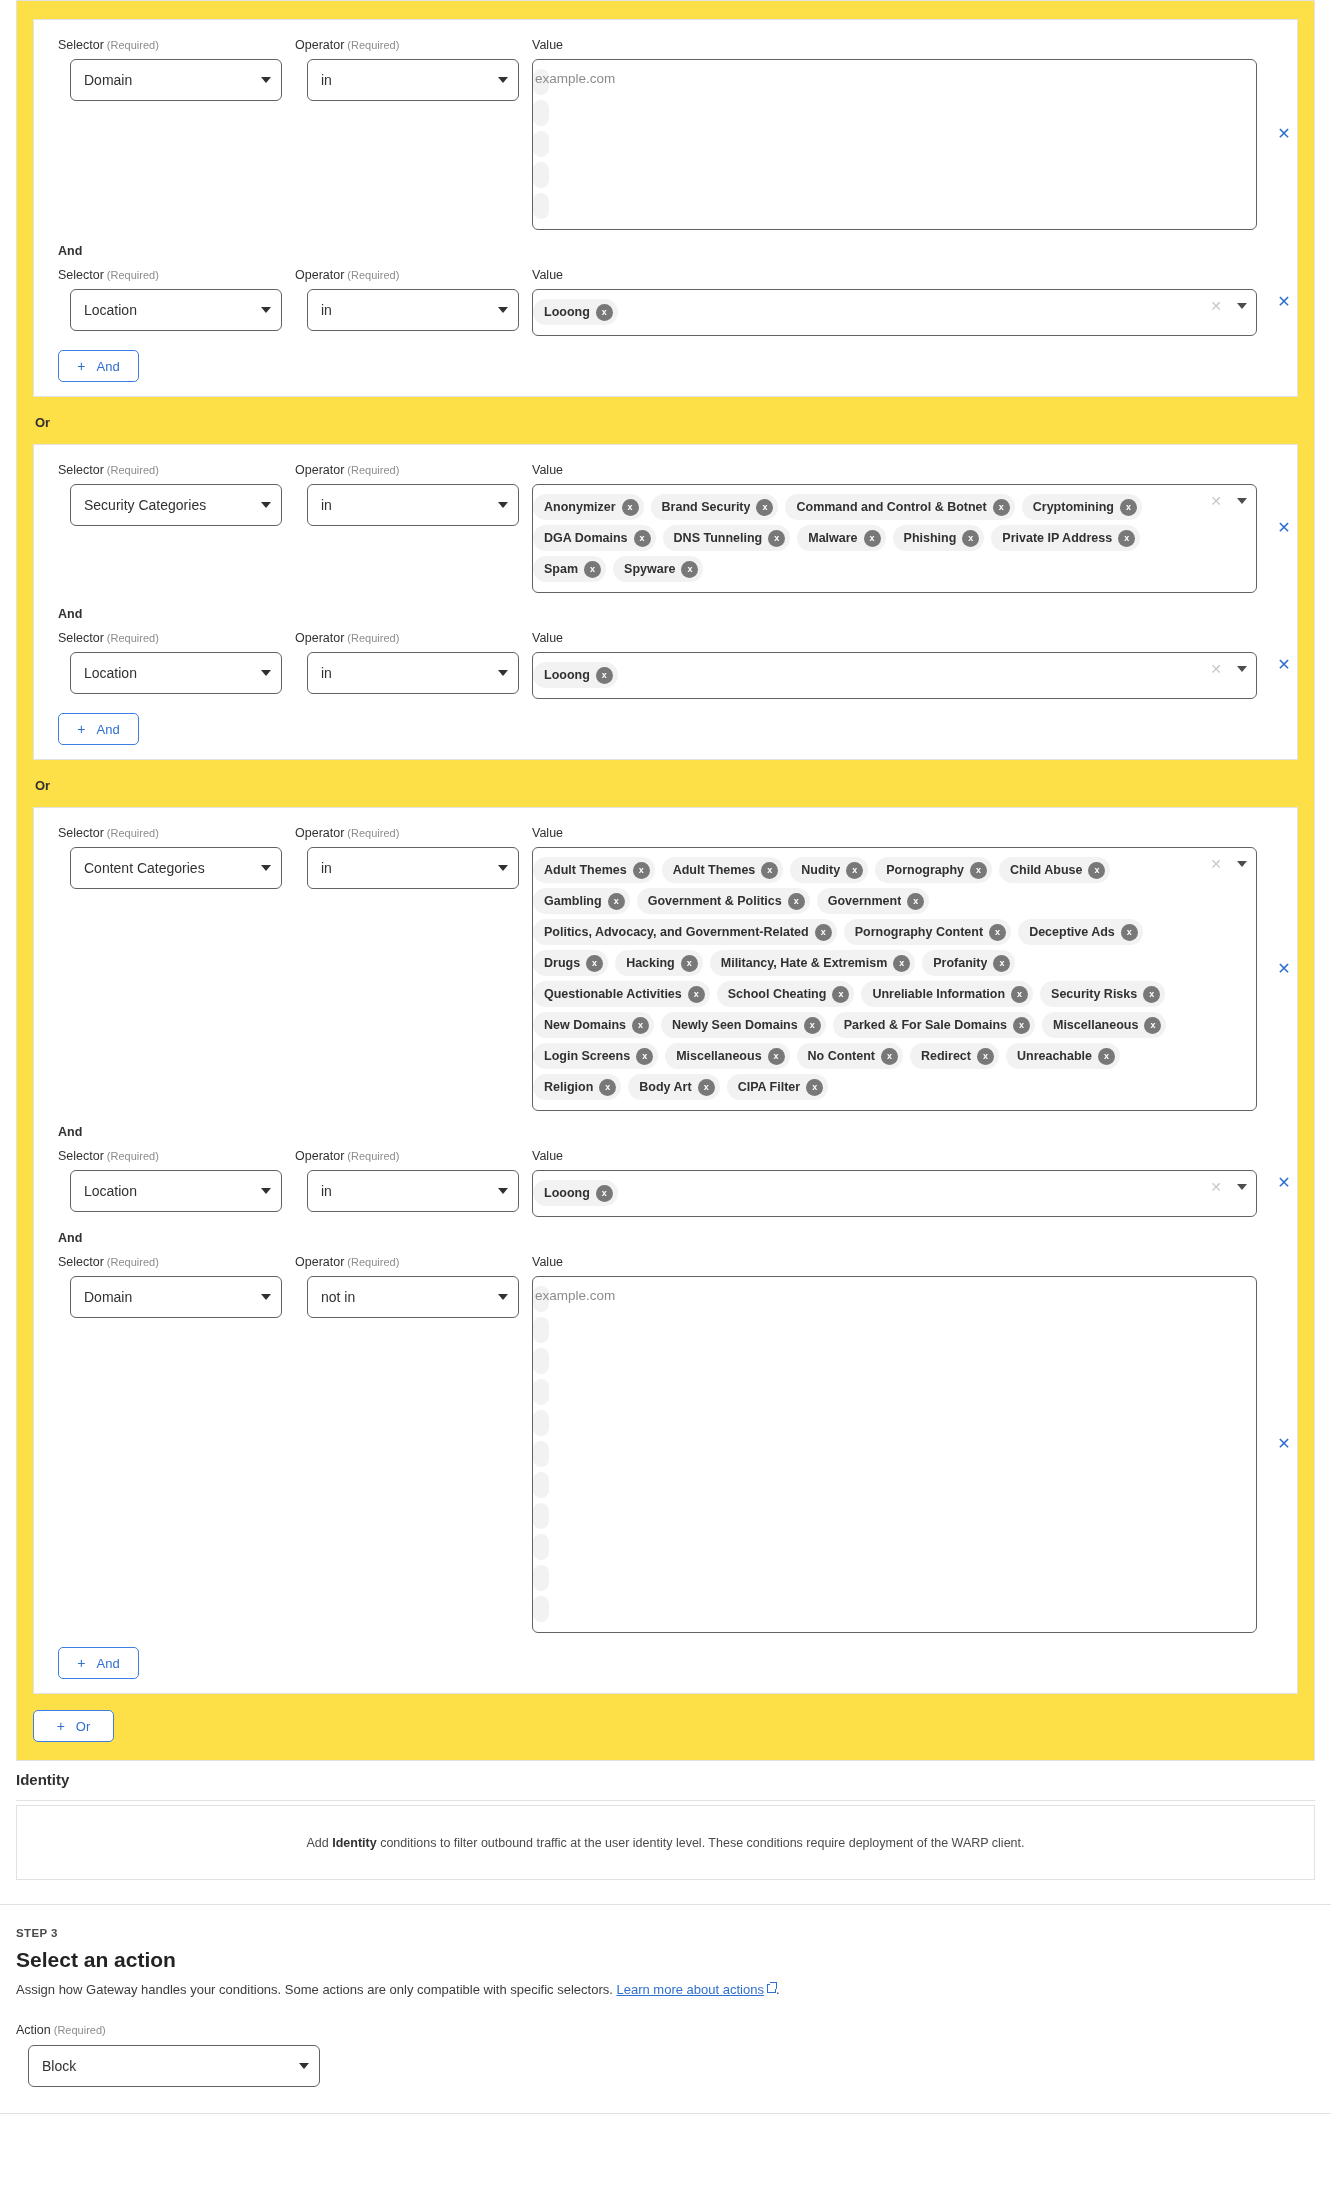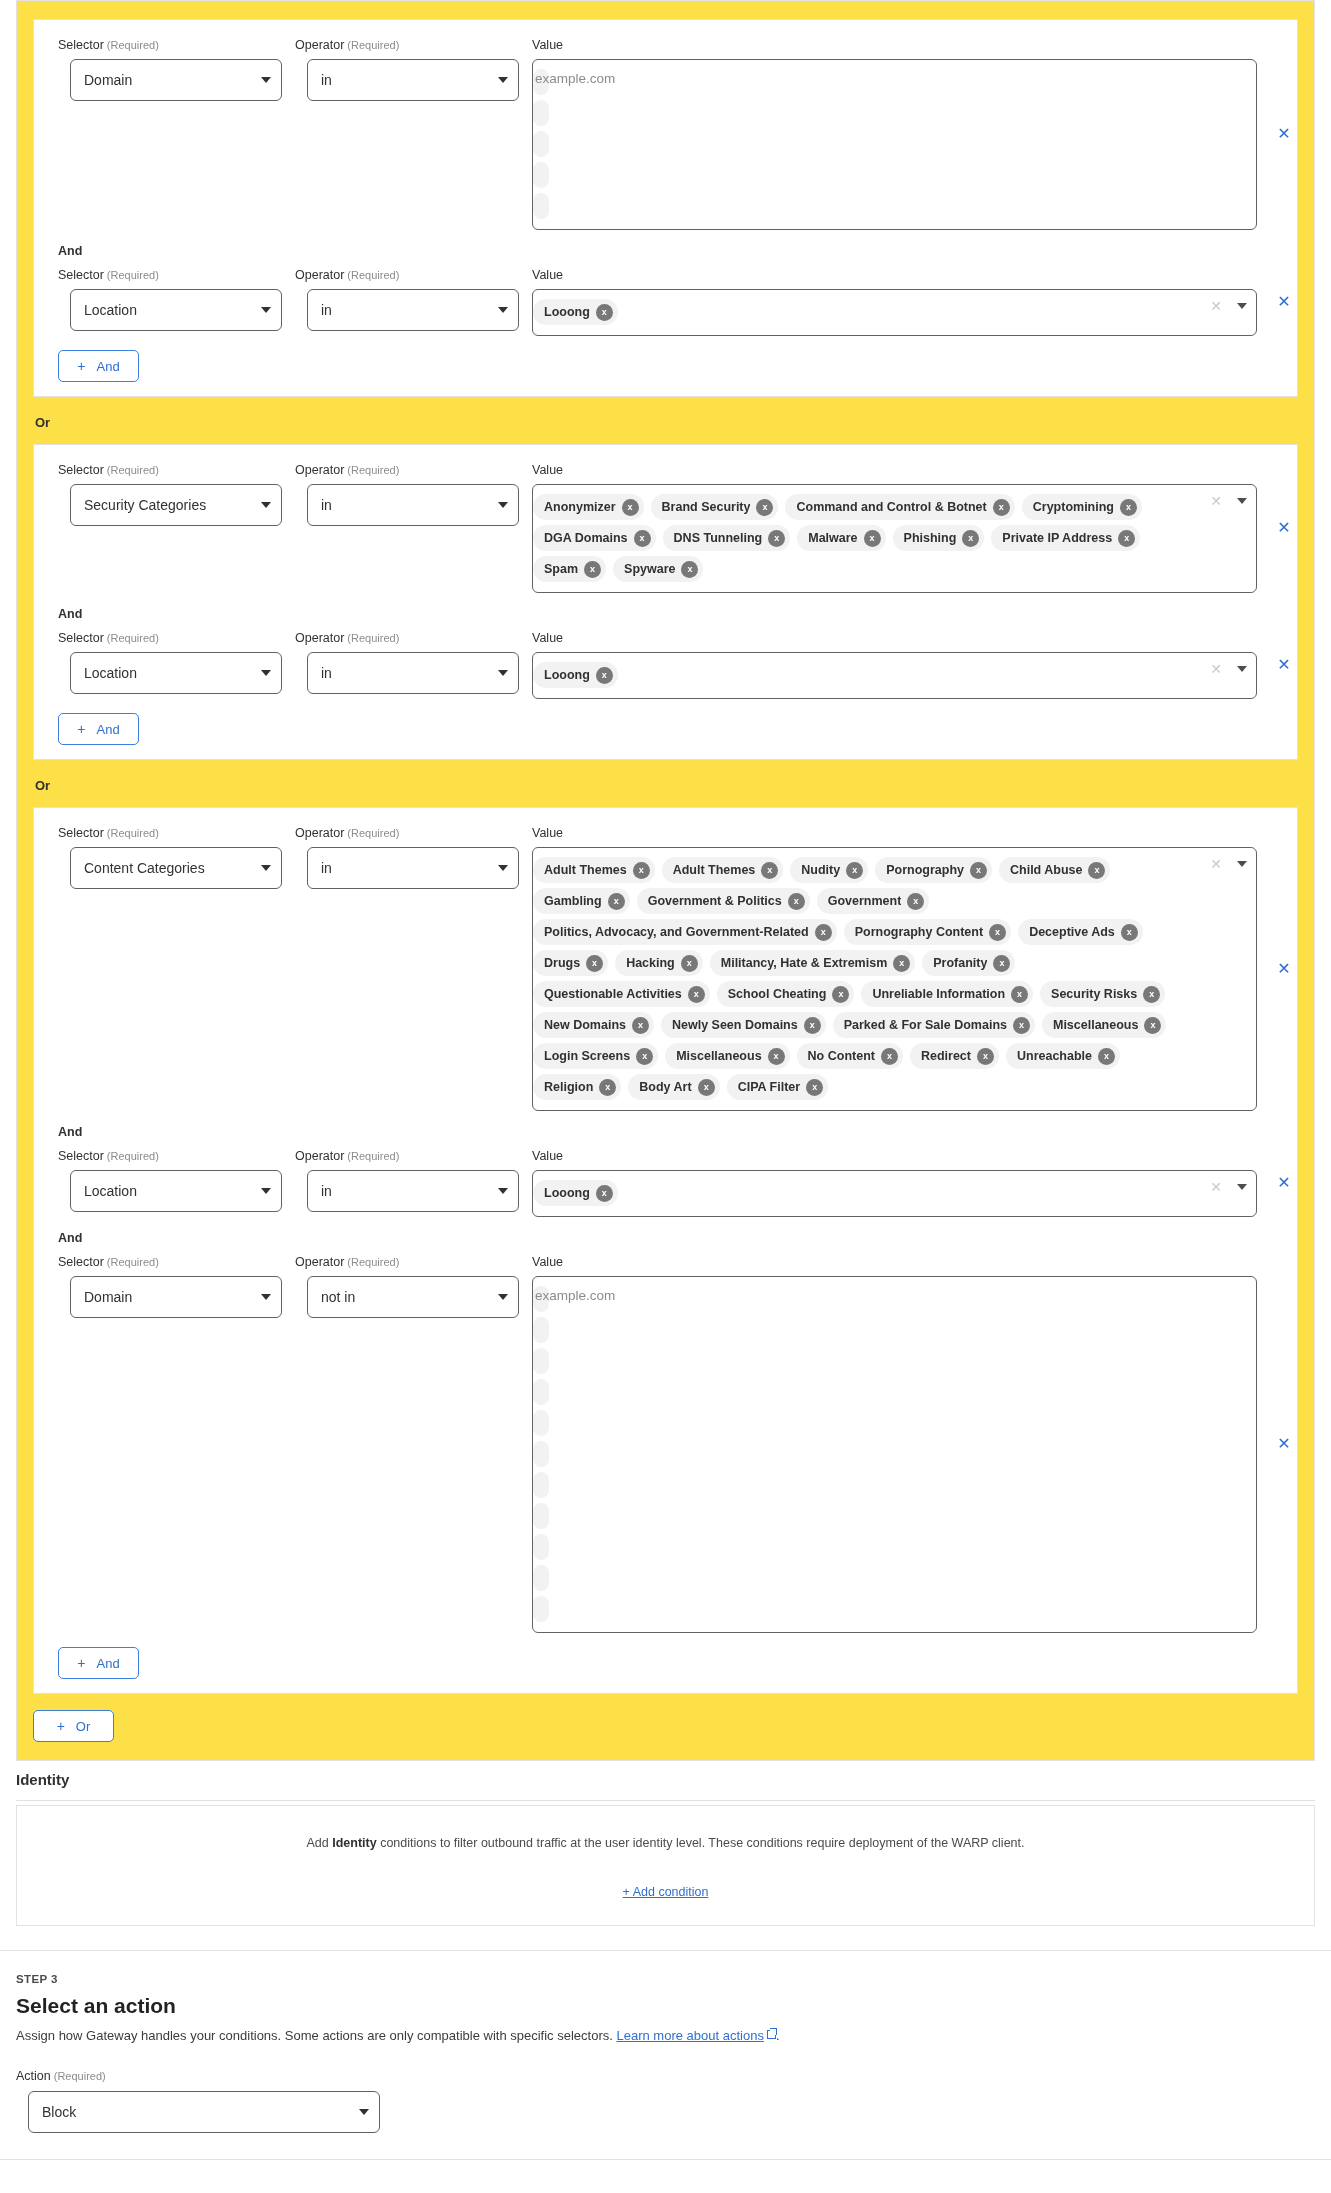--- a/index.html
+++ b/index.html
@@ -277,21 +277,21 @@
     border-right: 1px solid #2f6fd0;
     transform: rotate(0deg);
     background: #fff;
   }
   .action-label {
     font-size: 12.5px;
     color: #313131;
     margin: 26px 0 8px 0;
   }
   .action-label .req { color: #8c8c8c; font-size: 11px; margin-left: 3px; }
-  .action-select { width: 352px; gap: 40px; }
+  .action-select { width: 292px; gap: 40px; }
 </style>
 </head>
 <body>
 
 <div class="page">
 
   <div>
     <div class="hr"></div>
     <div class="builder" id="traffic-builder">
         <div class="or-group">
@@ -743,21 +743,20 @@
       </div>
   </div>
 
   <div>
     <div class="section-head">Identity</div>
     <div class="hr"></div>
     <div class="identity-box">
       <div class="identity-text">
         <span>Add </span><b>Identity</b><span> conditions to filter outbound traffic at the user identity level. These conditions require deployment of the WARP client.</span>
       </div>
-      <a class="identity-link" href="#">+ Add condition</a>
     </div>
     <div class="divider-thick"></div>
   </div>
 
   <div class="step-pane">
     <div class="step-eyebrow">STEP 3</div>
     <div class="step-title">Select an action</div>
     <div class="step-desc">
       <span>Assign how Gateway handles your conditions. Some actions are only compatible with specific selectors. </span><a href="#">Learn more about actions</a><span class="ext-ico"></span><span>.</span>
     </div>

